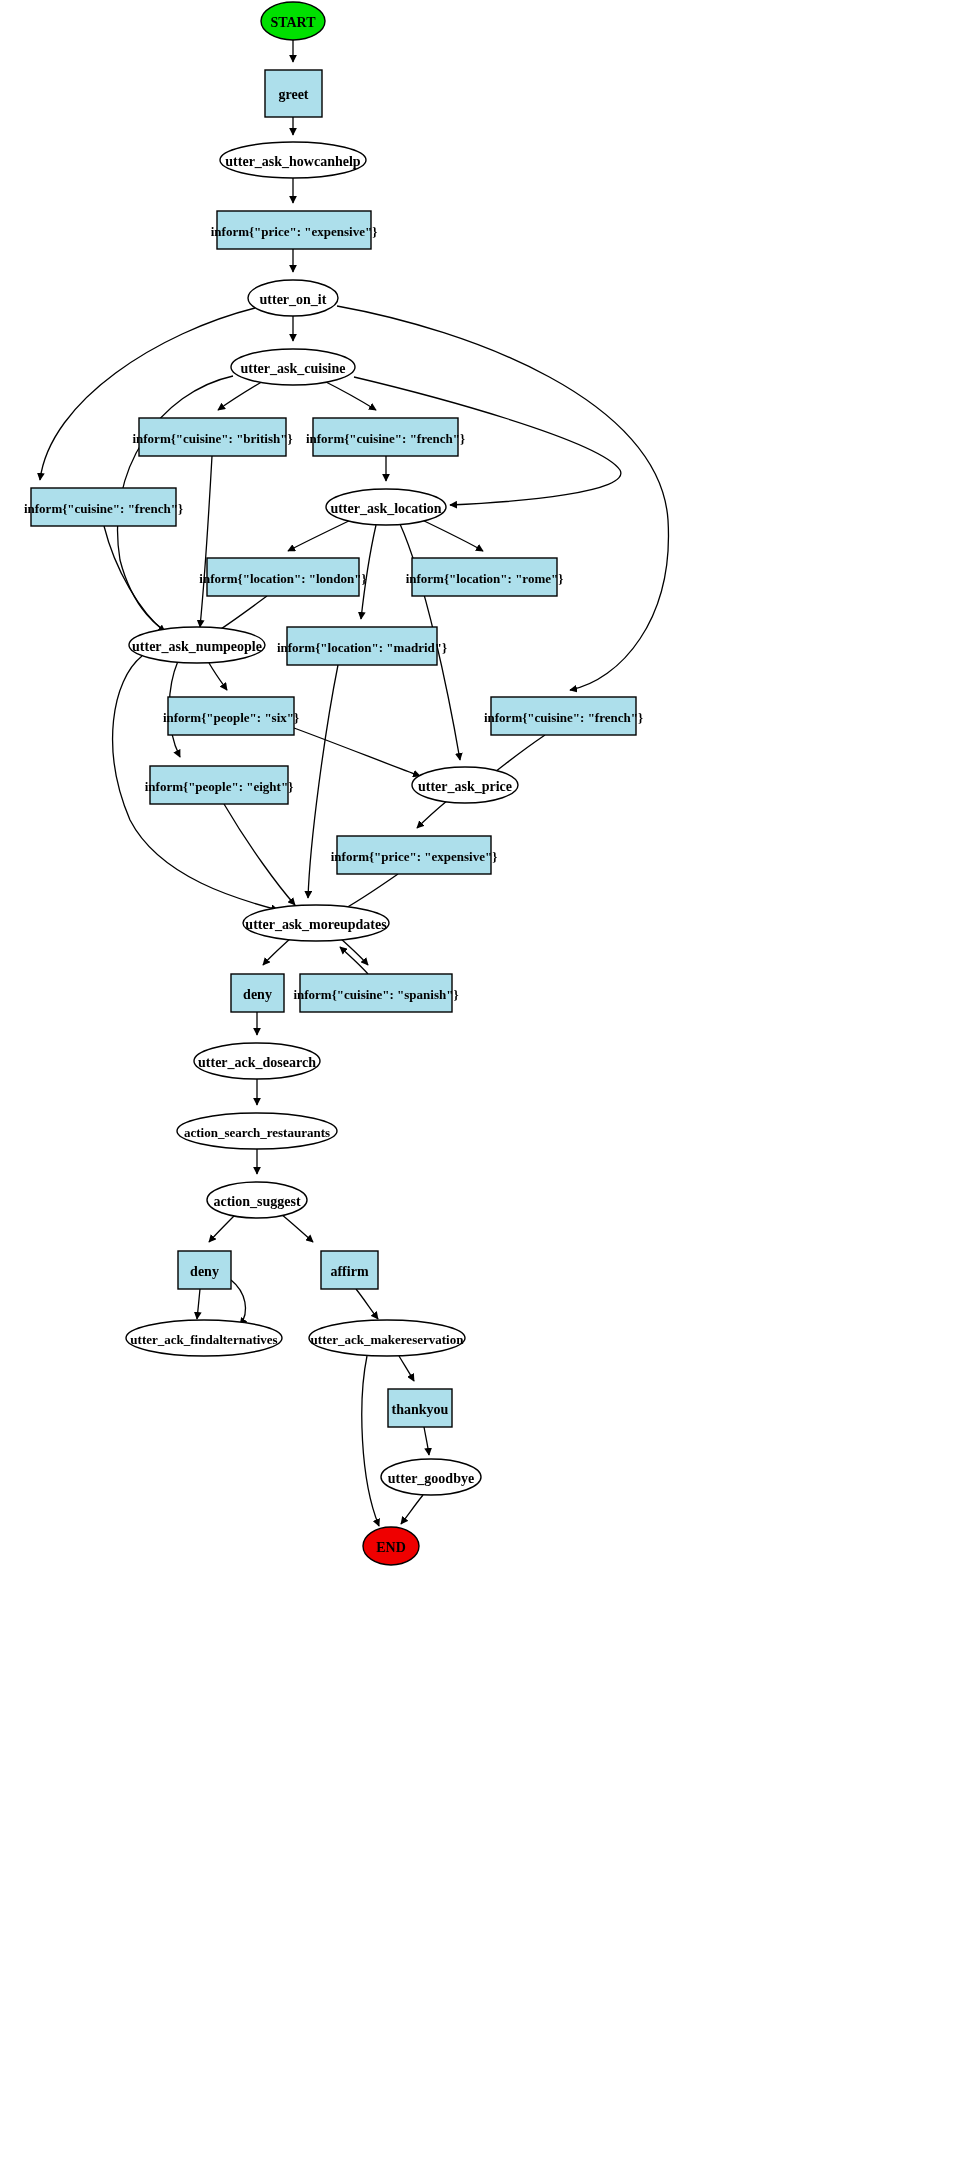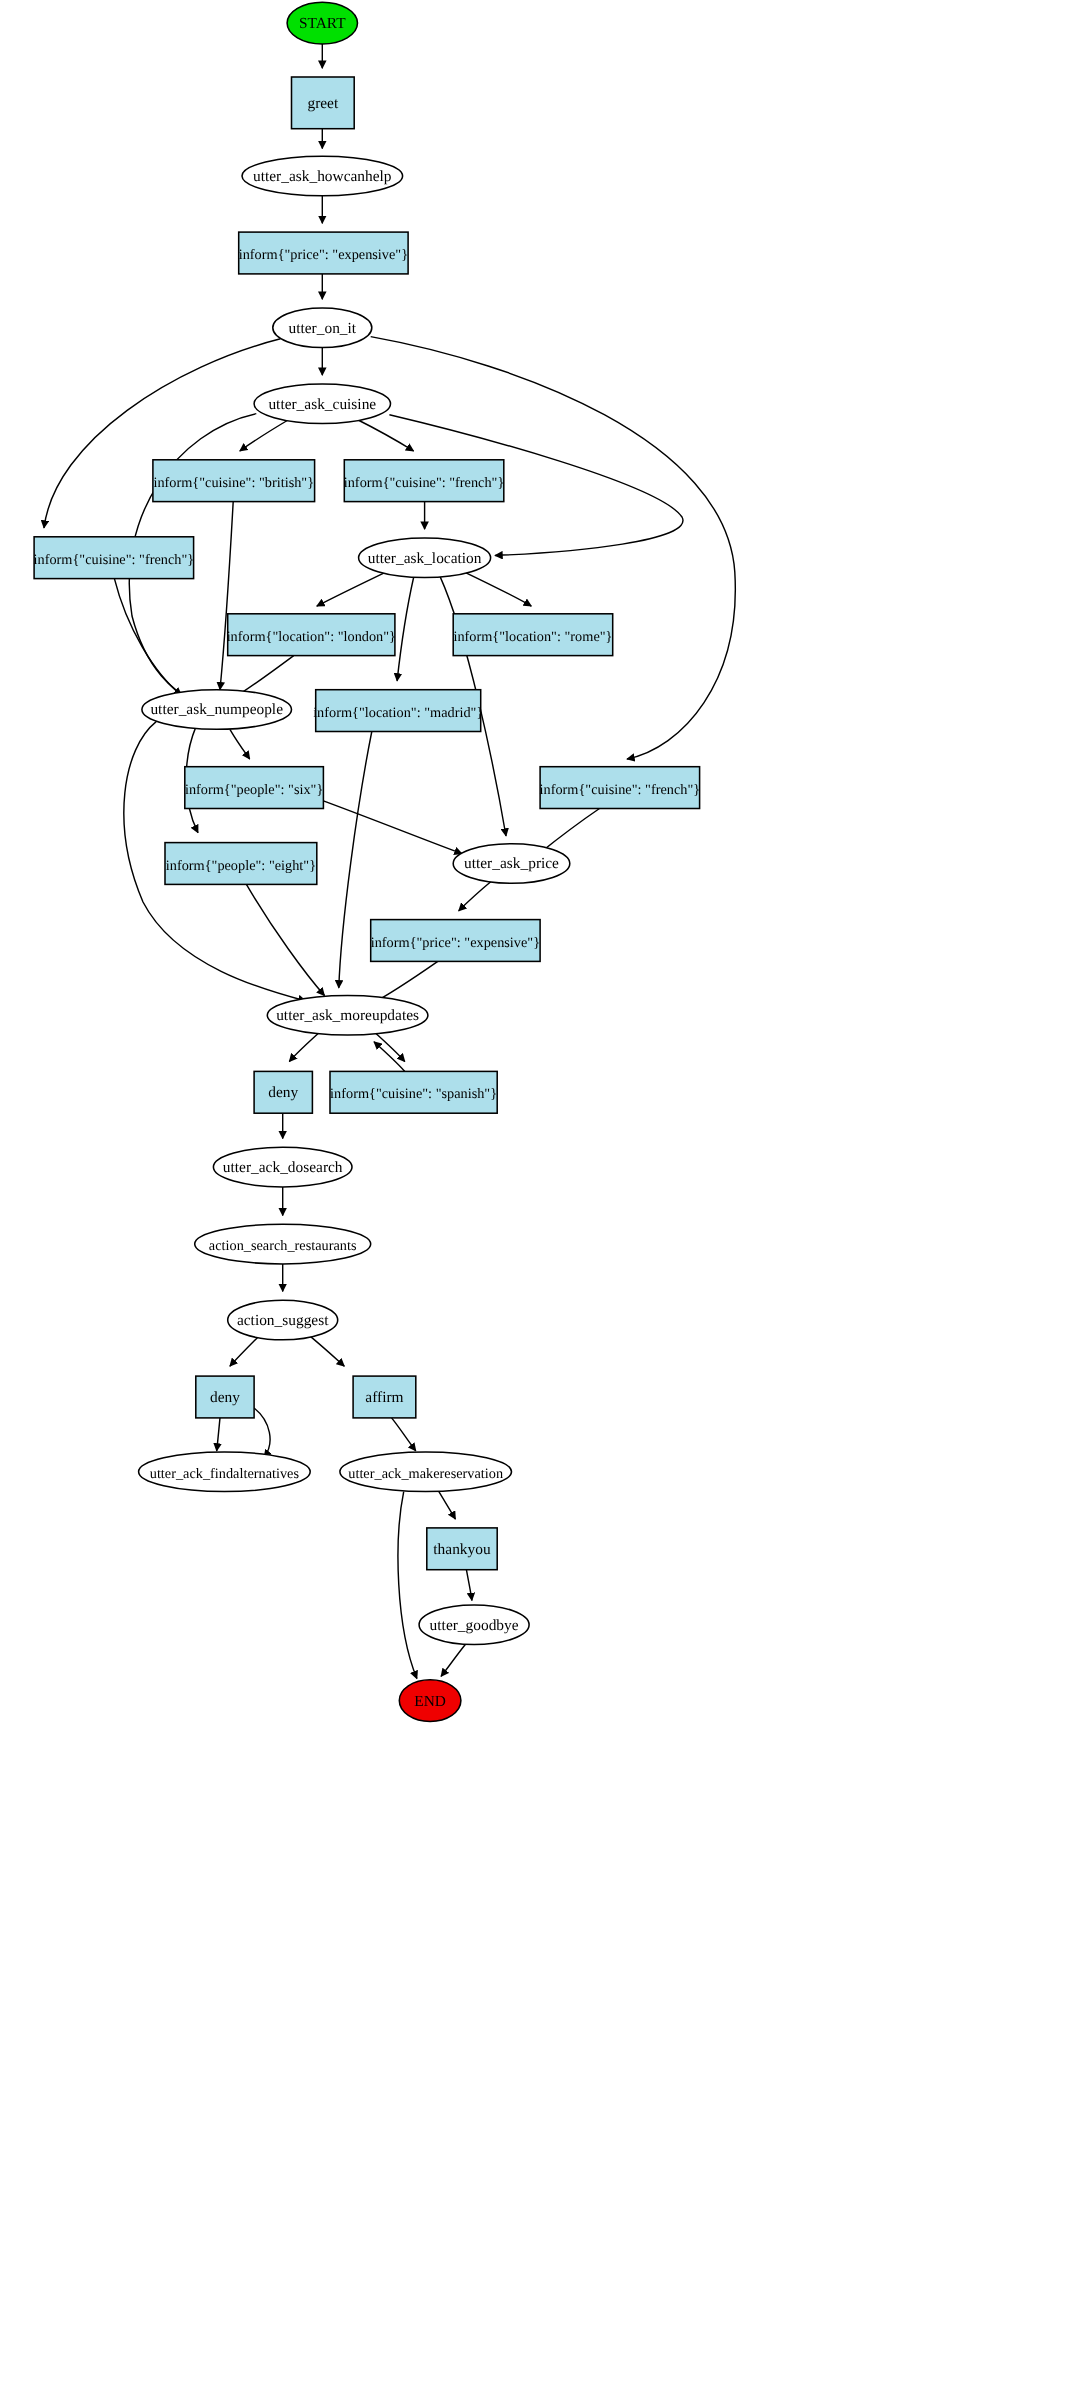--- a/index.html
+++ b/index.html
@@ -11,20 +11,21 @@
   body {
     width: 976px;
     height: 2171px;
     font-family: "Liberation Serif", "DejaVu Serif", serif;
     overflow: hidden;
   }
   #graph-root {
     position: relative;
     width: 976px;
     height: 1676px;
+    font-weight: bold;
   }
   svg#flow-svg {
     display: block;
     width: 976px;
     height: 2171px;
   }
   .node-ellipse {
     fill: #ffffff;
     stroke: #000000;
     stroke-width: 1.4;

